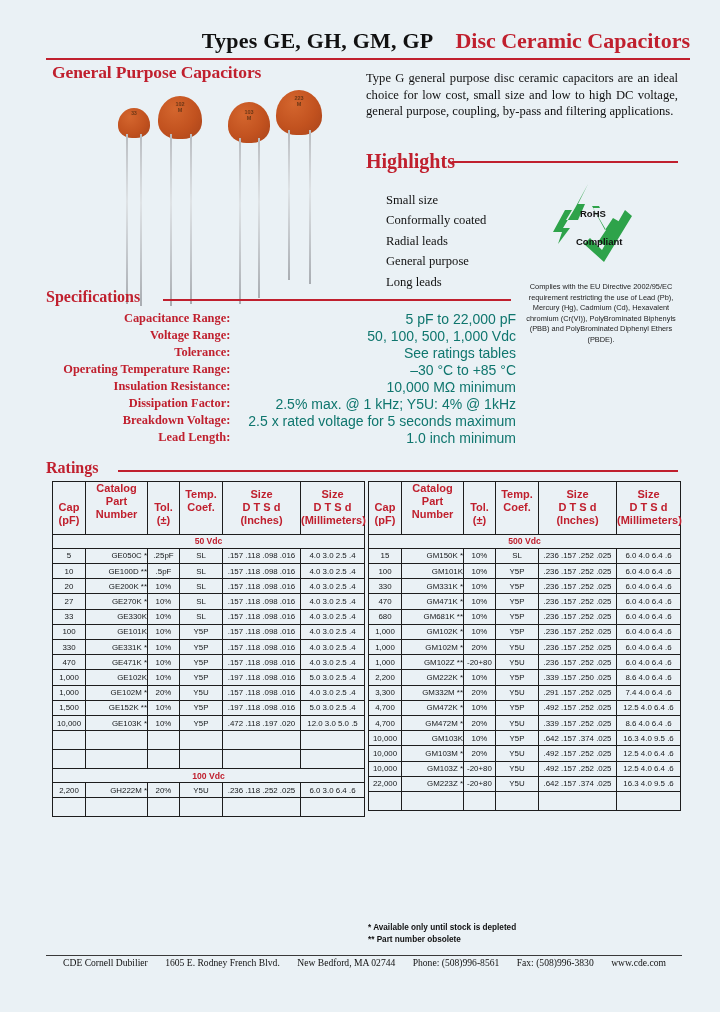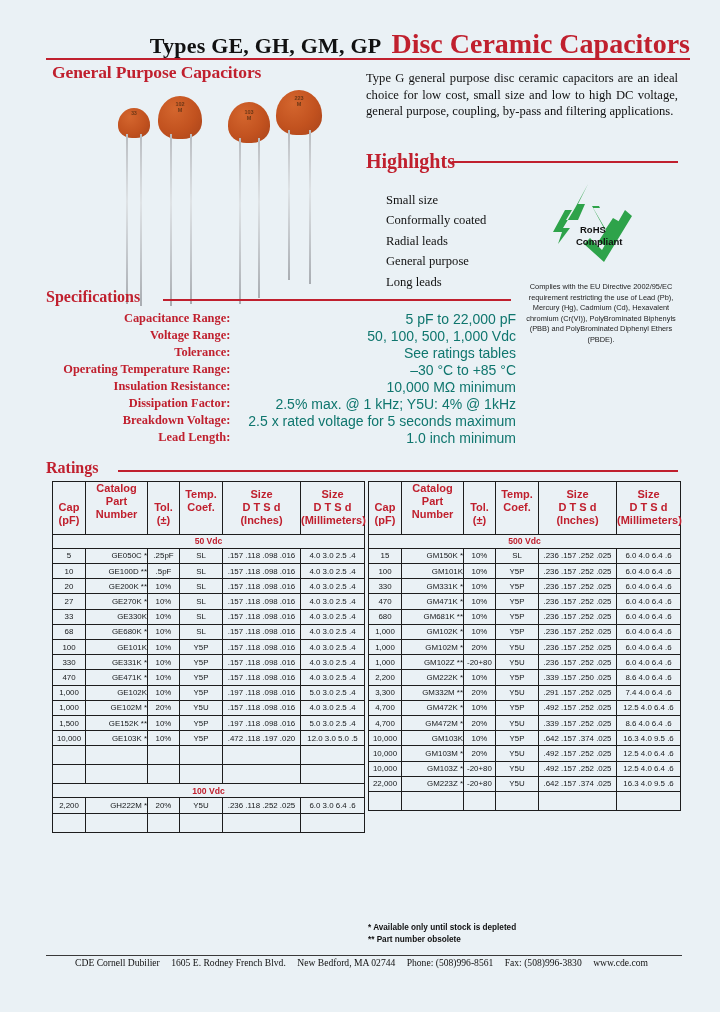--- a/index.html
+++ b/index.html
@@ -17,21 +17,21 @@
   
   .titlebar {
     position:absolute; left:30px; top:28px; width:660px;
     text-align:right;
   }
   .titlebar .t1 {
     font-size:22px; font-weight:bold; color:#111; letter-spacing:0.2px;
     font-family:"Liberation Serif", serif;
   }
   .titlebar .t2 {
-    font-size:28px; font-weight:bold; color:#c0202e; margin-left:10px;
+    font-size:22px; font-weight:bold; color:#c0202e; margin-left:22px;
   }
   .title-rule {
     position:absolute; left:46px; top:58px; width:644px; height:2px;
     background:#c0202e;
   }
 
   
   .gp-head {
     position:absolute; left:52px; top:62px;
     font-size:17.5px; font-weight:bold; color:#c0202e;
@@ -73,21 +73,21 @@
     position:absolute; left:386px; top:190px;
     font-size:12.6px; line-height:1.62; color:#111;
   }
 
   
   .rohs { position:absolute; left:548px; top:182px; width:86px; height:84px; }
   .rohs .lbl {
     position:absolute; font-family:"Liberation Sans", sans-serif;
     font-weight:bold; font-size:9.5px; color:#111;
   }
-  .rohs .l1 { left:32px; top:42px; }
+  .rohs .l1 { left:32px; top:26px; }
   .rohs .l2 { left:28px; top:54px; }
 
   
   .comply {
     position:absolute; left:518px; top:282px; width:166px;
     font-family:"Liberation Sans", sans-serif;
     font-size:7.4px; line-height:1.42; color:#222; text-align:center;
   }
 
   
@@ -152,21 +152,21 @@
     font-family:"Liberation Sans", sans-serif;
     font-size:8.2px; color:#111; line-height:1.42; font-weight:bold;
   }
 
   .footer-rule { position:absolute; left:46px; top:955px; width:636px; height:1px; background:#3a3a3a; }
   .footer {
     position:absolute; left:46px; top:957px; width:640px;
     font-size:9.6px; color:#111; text-align:center; white-space:nowrap;
     font-family:"Liberation Serif", serif;
   }
-  .footer span { margin-right:9px; }
+  .footer span { margin-right:9px;margin-left:6px; }
 </style>
 </head>
 <body>
 
 <div class="page">
 
   <div class="titlebar">
     <span class="t1">Types GE, GH, GM, GP</span><span class="t2">Disc Ceramic Capacitors</span>
   </div>
   <div class="title-rule"></div>
@@ -331,28 +331,20 @@
             <td class="d">4.0 3.0 2.5 .4</td>
           </tr>
           <tr>
             <td class="d">33</td>
             <td class="d l">GE330K</td>
             <td class="d">10%</td>
             <td class="d">SL</td>
             <td class="d">.157 .118 .098 .016</td>
             <td class="d">4.0 3.0 2.5 .4</td>
           </tr>
-          <tr class="grp-top">
-            <td class="d">68</td>
-            <td class="d l">GE680K *</td>
-            <td class="d">10%</td>
-            <td class="d">SL</td>
-            <td class="d">.157 .118 .098 .016</td>
-            <td class="d">4.0 3.0 2.5 .4</td>
-          </tr>
           <tr>
             <td class="d">100</td>
             <td class="d l">GE101K</td>
             <td class="d">10%</td>
             <td class="d">Y5P</td>
             <td class="d">.157 .118 .098 .016</td>
             <td class="d">4.0 3.0 2.5 .4</td>
           </tr>
           <tr>
             <td class="d">330</td>

